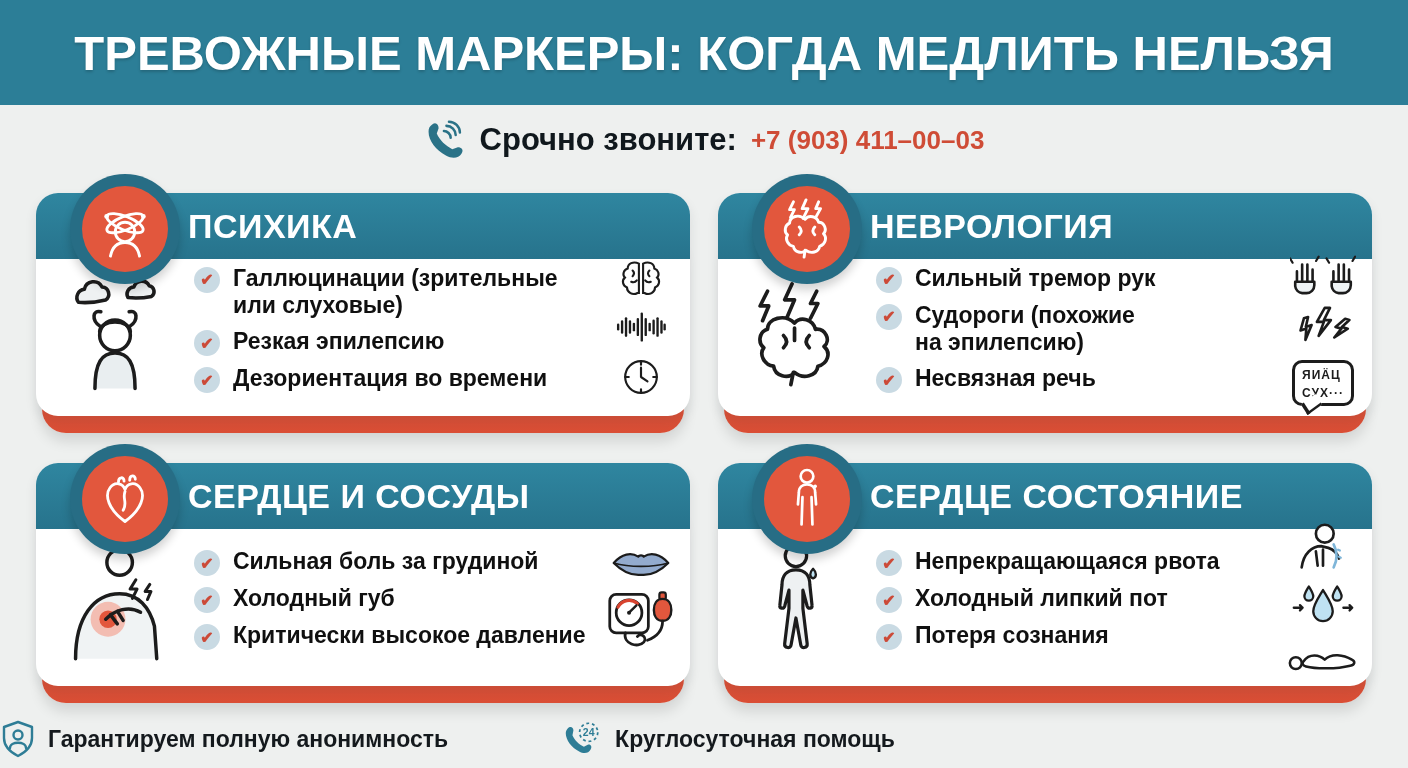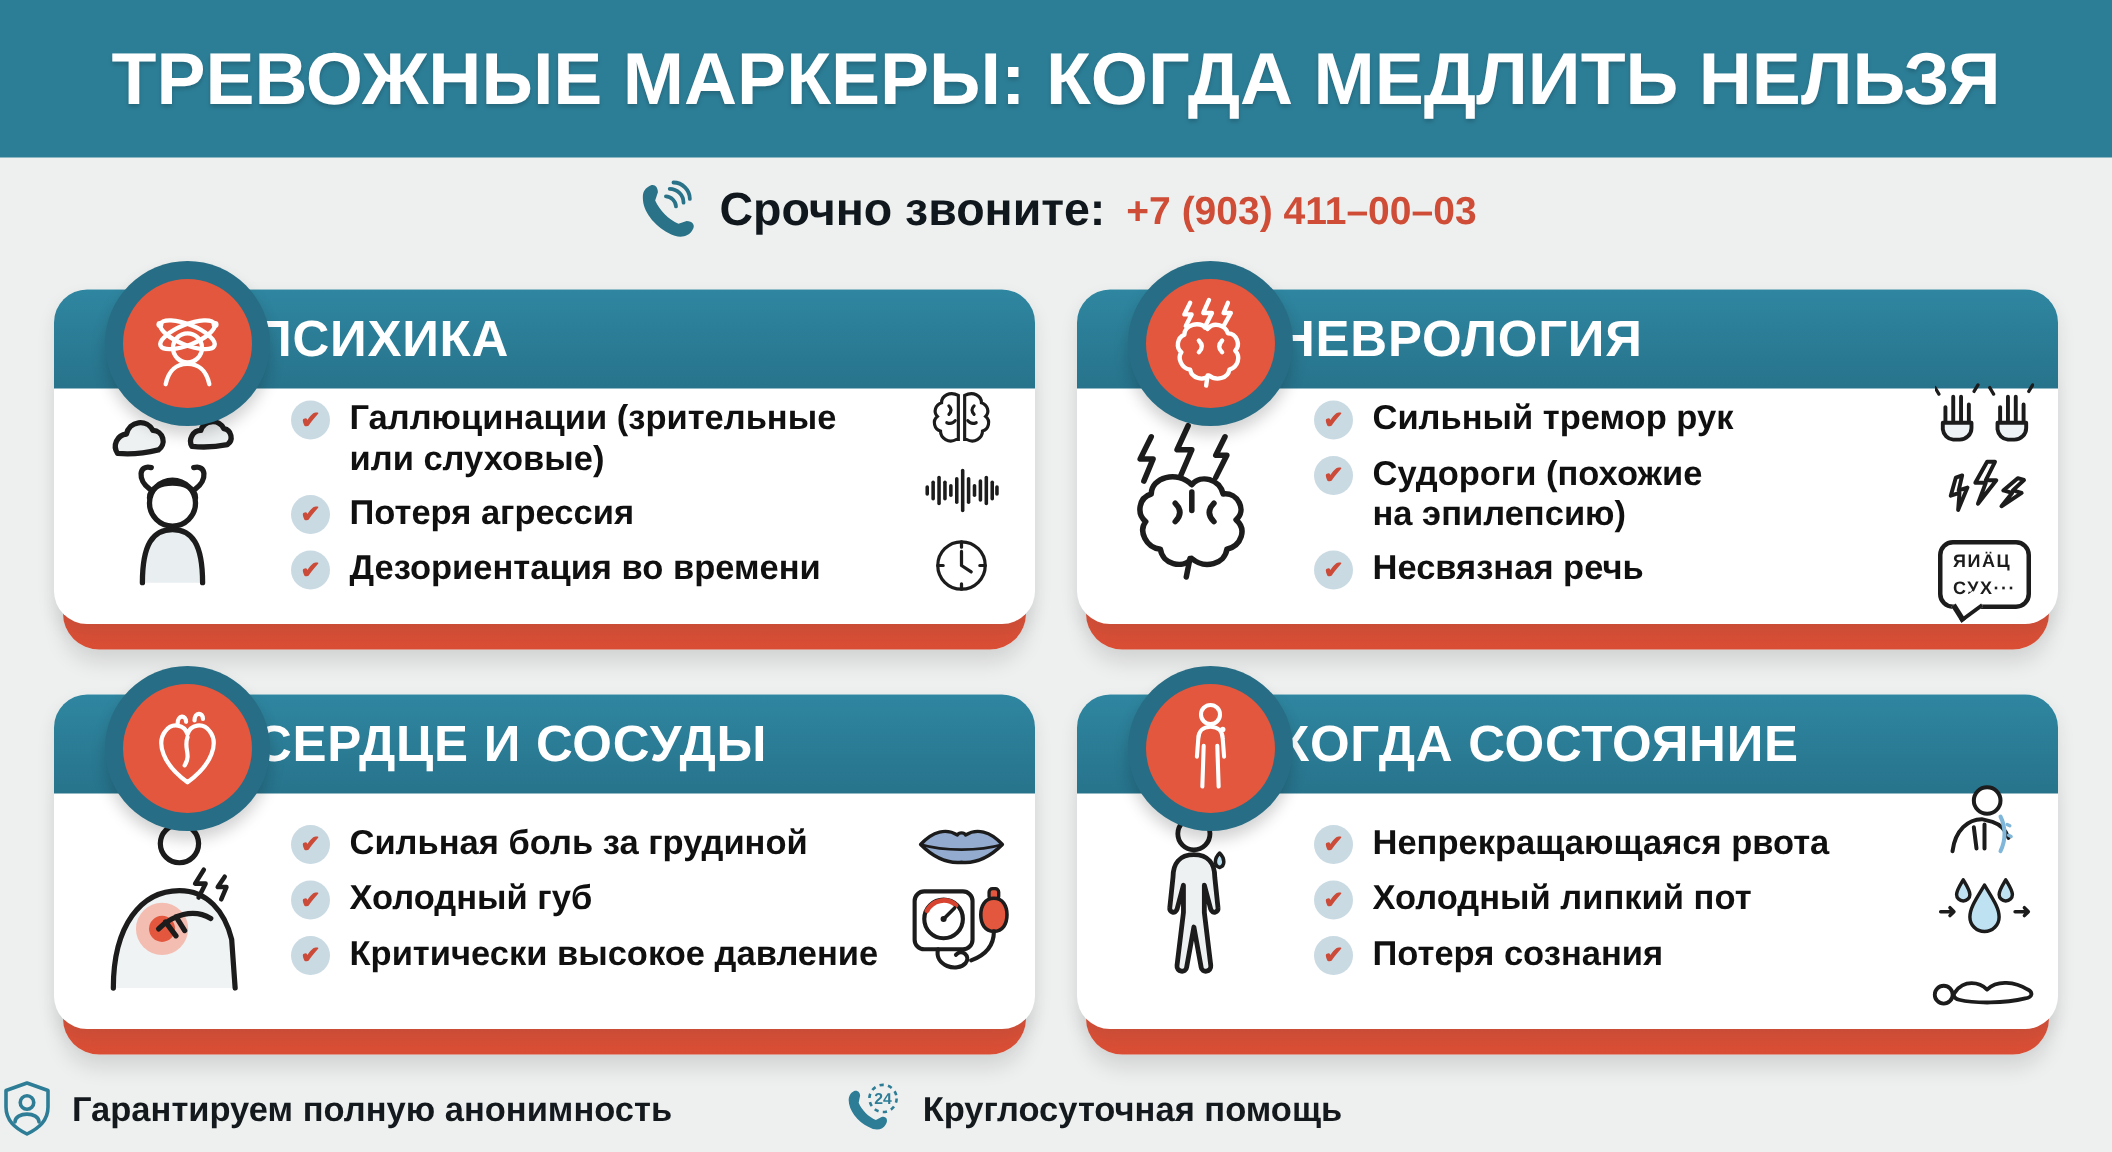--- a/index.html
+++ b/index.html
@@ -16,21 +16,21 @@
   .hotline .num { font-size:26px; font-weight:700; color:#cf4c36; }
 
   
   .cards { display:grid; grid-template-columns:1fr 1fr; gap:30px 28px; margin:22px 36px 0; }
   .card { position:relative; height:240px; }
   .strip { position:absolute; left:6px; right:6px; top:40px; bottom:0; border-radius:24px;
            background:linear-gradient(180deg,#ec6d50,#da4e35); box-shadow:0 8px 14px rgba(0,0,0,0.12); }
   .panel { position:absolute; left:0; right:0; top:0; bottom:17px; background:#ffffff; border-radius:22px;
            box-shadow:0 6px 12px rgba(30,40,50,0.10); }
   .band { height:66px; background:linear-gradient(180deg,#2f86a0,#27738c); border-radius:22px 22px 0 0;
-          display:flex; align-items:center; gap:16px; padding-left:72px; }
+          display:flex; align-items:center; gap:16px; padding-left:90px; }
   .band .ttl { color:#ffffff; font-size:34px; font-weight:700; letter-spacing:0.5px; white-space:nowrap; }
   .badge { position:absolute; top:-19px; left:34px; width:110px; height:110px; border-radius:50%;
            background:#276d85; display:flex; align-items:center; justify-content:center;
            box-shadow:0 6px 10px rgba(0,0,0,0.18); z-index:3; }
   .badge .inner { width:86px; height:86px; border-radius:50%; background:#e2573d;
                   display:flex; align-items:center; justify-content:center; }
   .cbody { position:absolute; top:66px; left:0; right:0; bottom:17px; display:flex; align-items:center; }
   .illu { width:158px; display:flex; align-items:center; justify-content:center; padding-top:8px; }
   .list { flex:1; display:flex; flex-direction:column; justify-content:center; gap:9px; padding-right:6px; }
   .item { display:flex; gap:13px; align-items:flex-start; }
@@ -111,21 +111,21 @@
             <path d="M30 97 C30 75 36 67 47 67 C58 67 64 75 64 97" fill="#e9eef0"></path>
           </svg>
         </div>
         <div class="list">
           <div class="item">
               <span class="check"></span>
               <span class="txt">Галлюцинации (зрительные или слуховые)</span>
             </div>
           <div class="item">
               <span class="check"></span>
-              <span class="txt">Потеря агрессия</span>
+              <span class="txt">Резкая эпилепсию</span>
             </div>
           <div class="item">
               <span class="check"></span>
               <span class="txt">Дезориентация во времени</span>
             </div>
         </div>
         <div class="ricons">
           <span>
             <svg width="46" height="42" viewBox="0 0 64 60" stroke="#1c1c1c" stroke-width="3" fill="none" stroke-linecap="round">
               <path id="bh1" d="M29 8 C21 4 13 8 13 15 C7 17 5 24 9 28 C4 32 6 40 12 42 C12 49 20 54 27 50 L29 50 Z"></path>
@@ -316,21 +316,21 @@
     <div class="strip"></div>
     <div class="panel">
       <div class="band">
         <span>
           <svg width="46" height="44" viewBox="0 0 48 44">
             <path d="M24 3 C26 3 27.5 4.5 28.6 6.6 L45 35 C47 39 44.5 42 40.5 42 H7.5 C3.5 42 1 39 3 35 L19.4 6.6 C20.5 4.5 22 3 24 3 Z" fill="#e0523a"></path>
             <rect x="21.8" y="13" width="4.4" height="15" rx="2.2" fill="#fff"></rect>
               <circle cx="24" cy="34" r="2.8" fill="#fff"></circle>
           </svg>
         </span>
-        <span class="ttl">КОГДА СОСТОЯНИЕ</span>
+        <span class="ttl">СЕРДЦЕ СОСТОЯНИЕ</span>
       </div>
       <div class="badge">
           <div class="inner">
         <span>
           <svg width="58" height="62" viewBox="0 0 64 68" stroke="#fff" stroke-width="3" fill="none" stroke-linecap="round" stroke-linejoin="round">
             <circle cx="32" cy="9" r="7"></circle>
             <path d="M22 40 L23 27 C23 21 27 18 32 18 C37 18 41 21 41 27 L42 40"></path>
             <path d="M27 32 L26 62 M37 32 L38 62"></path>
             <circle cx="41" cy="20" r="2" fill="#fff" stroke="none"></circle>
           </svg>

